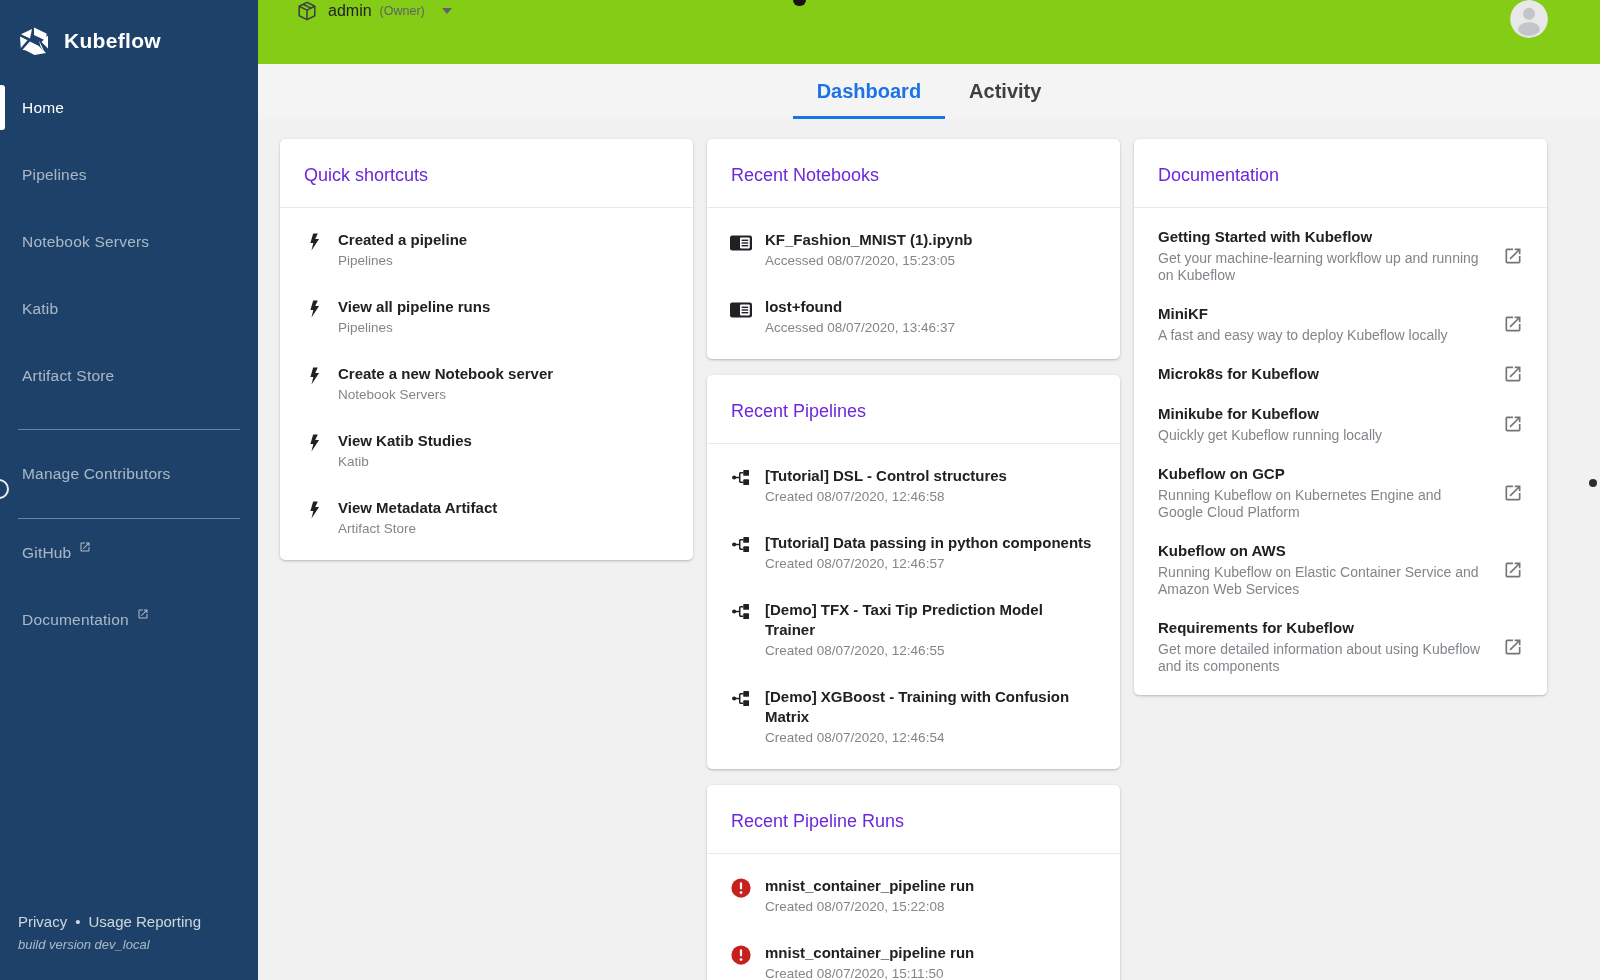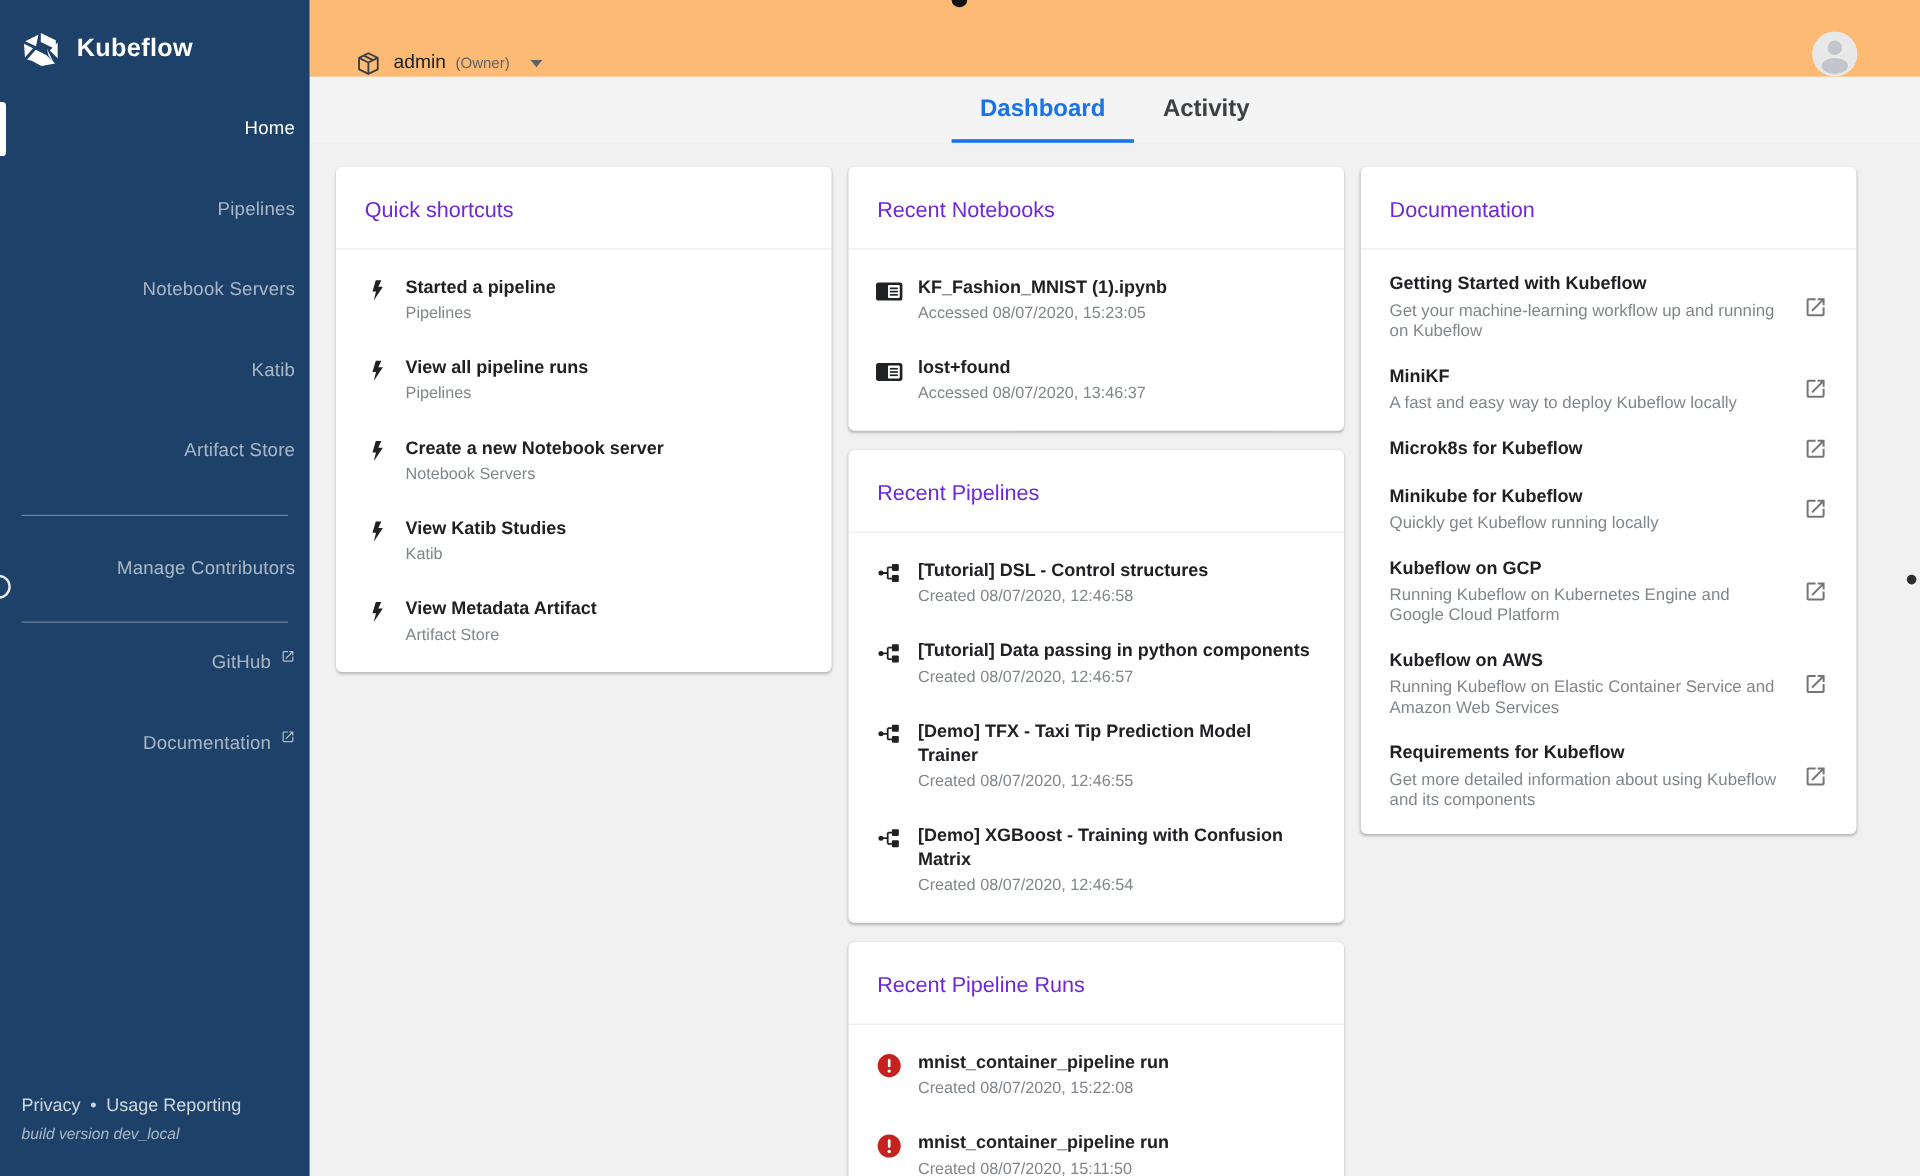--- a/index.html
+++ b/index.html
@@ -11,39 +11,39 @@
     -webkit-font-smoothing:antialiased;
   }
   .app { display:flex; height:100%; }
 
   
   .sidebar { width:258px; flex:0 0 258px; background:#1d4168; position:relative; }
   .logo-row { display:flex; align-items:center; gap:13px; height:66px; padding:16px 0 0 17px; }
   .logo-mark { width:34px; height:34px; }
   .logo-text { font-size:21px; font-weight:700; color:#fff; letter-spacing:.3px; }
   .nav { padding-top:8px; }
-  .nav-item { height:67px; display:flex; align-items:center; padding:0 12px; font-size:15.5px;
-    color:rgba(255,255,255,.62); cursor:pointer; position:relative; letter-spacing:.2px;justify-content:flex-end; }
+  .nav-item { height:67px; display:flex; align-items:center; padding:0 22px; font-size:15.5px;
+    color:rgba(255,255,255,.62); cursor:pointer; position:relative; letter-spacing:.2px; }
   .nav-item.active { color:#fff; }
   .nav-item.active::before { content:""; position:absolute; left:0; top:11px; width:5px; height:45px;
     background:#fff; border-radius:0 3px 3px 0; }
   .nav-divider { border:none; border-top:1px solid rgba(255,255,255,.35); }
   .nav-divider.d1 { margin:20px 18px 10px 18px; }
   .nav-divider.d2 { margin:11px 18px 0 18px; }
   .ext-mini { width:12px; height:12px; margin:0 0 12px 8px; opacity:.65; }
   .sidebar-footer { position:absolute; left:18px; bottom:28px; }
   .footer-links { font-size:15px; color:rgba(255,255,255,.78); display:flex; align-items:center; gap:8px; }
   .footer-links span.link { cursor:pointer; }
   .build-version { font-size:13px; font-style:italic; color:rgba(255,255,255,.62); margin-top:7px; }
   .drawer-handle { position:absolute; left:-11px; top:479px; width:20px; height:20px; border-radius:50%;
     border:2px solid rgba(255,255,255,.9); background:#1d4168; }
 
   
   .main { flex:1; min-width:0; display:flex; flex-direction:column; background:#f1f1f1; }
-  .topbar { flex:0 0 64px; height:64px; background:#fdba74; display:flex; align-items:flex-end; padding:0 24px 0 38px; }
+  .topbar { flex:0 0 64px; height:64px; background:#84cc16; display:flex; align-items:flex-start; padding:0 24px 0 38px; }
   .ns { display:flex; align-items:center; gap:10px; cursor:pointer; }
   .ns-name { font-size:16px; color:#202124; }
   .ns-role { font-size:12.5px; color:#5f6368; margin-left:-2px; }
   .caret { width:0; height:0; border-left:5px solid transparent; border-right:5px solid transparent;
     border-top:6px solid #5f6368; margin-left:7px; }
   .avatar { margin-left:auto; margin-right:28px; width:38px; height:38px; border-radius:50%; overflow:hidden; cursor:pointer; }
 
   .tabbar { flex:0 0 55px; height:55px; background:#f4f4f4; display:flex; justify-content:center; }
   .tab { padding:3px 24px 0 24px; display:flex; align-items:center; font-size:20px; font-weight:700;
     color:#3c4043; cursor:pointer; border-bottom:3px solid transparent; }
@@ -203,21 +203,21 @@
         <section class="card">
           <div class="card-header">Quick shortcuts</div>
           <div class="card-list">
             <div class="row">
               <span class="row-icon">
                   <svg width="16" height="22" viewBox="0 0 19 22">
                     <use href="#i-bolt"></use>
                   </svg>
                 </span>
               <span>
-                  <div class="row-title">Started a pipeline</div>
+                  <div class="row-title">Created a pipeline</div>
                     <div class="row-sub">Pipelines</div>
                 </span>
             </div>
             <div class="row">
               <span class="row-icon">
                   <svg width="16" height="22" viewBox="0 0 19 22">
                     <use href="#i-bolt"></use>
                   </svg>
                 </span>
               <span>

